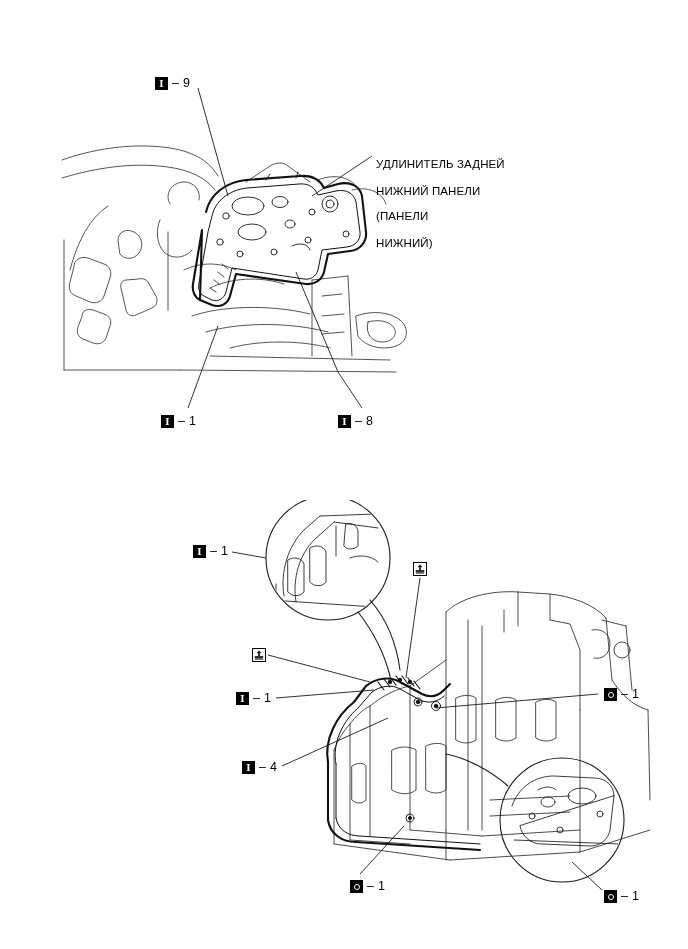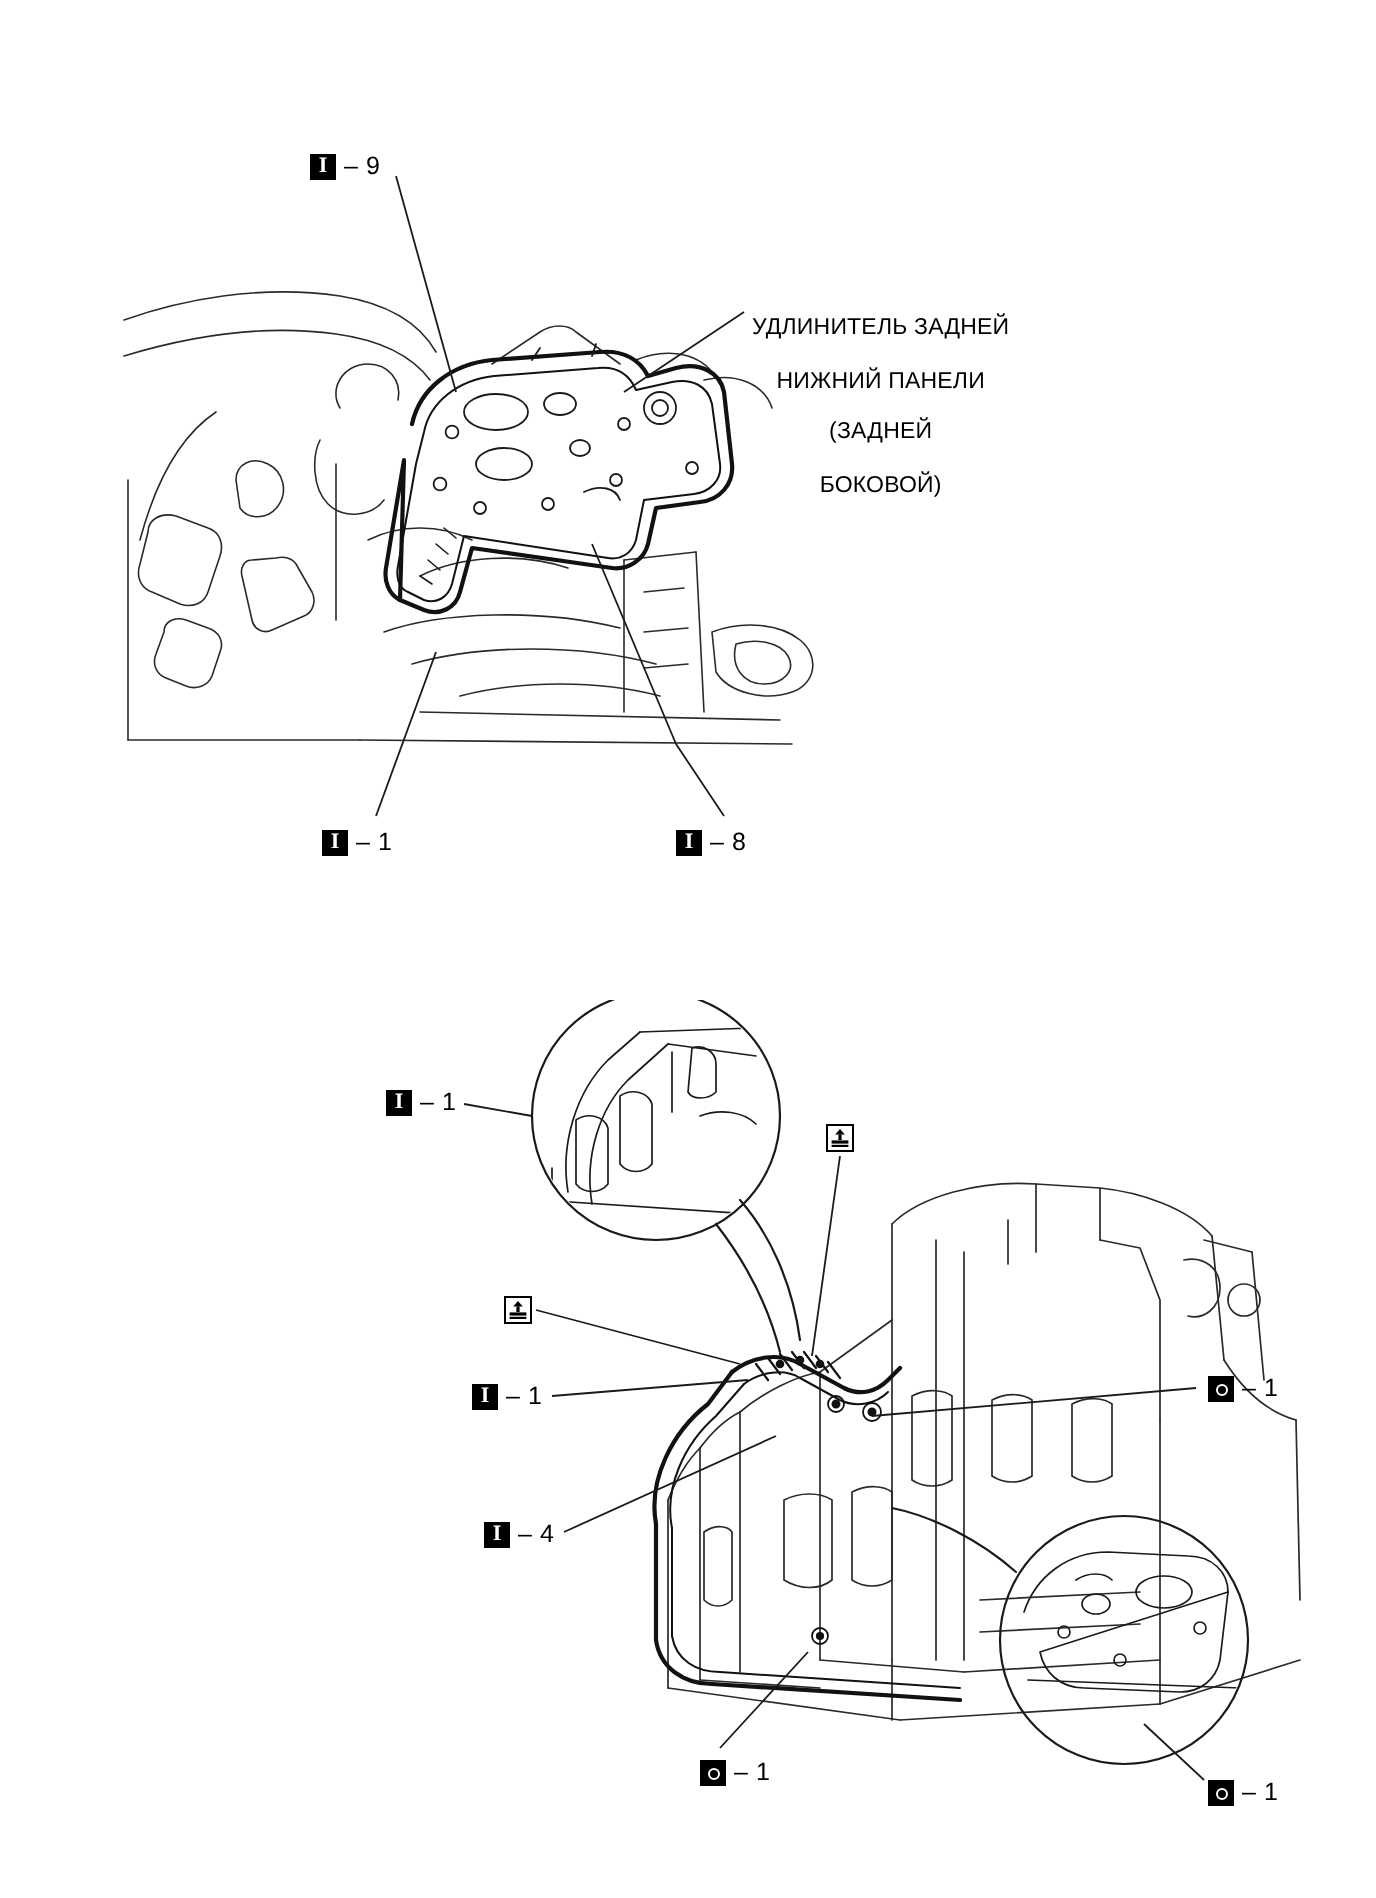--- a/index.html
+++ b/index.html
@@ -91,21 +91,20 @@
   }
   .symbol-box svg { position: absolute; top: 0; left: 0; }
 
   .note {
     position: absolute;
     font-size: 11.5px;
     line-height: 13.5px;
     letter-spacing: 0.1px;
     white-space: pre-line;
     color: #000;
-    text-align: center;
   }
 
   .leader {
     position: absolute;
     pointer-events: none;
   }
 </style>
 </head>
 <body>
 
@@ -346,22 +345,22 @@
 
       <line x1="360" y1="874" x2="404" y2="826"></line>
 
       <line x1="602" y1="890" x2="572" y2="862"></line>
     </g>
   </svg>
 
   <div class="note" style="left:376px; top:144px;">
     <div>УДЛИНИТЕЛЬ ЗАДНЕЙ</div>
     <div>НИЖНИЙ ПАНЕЛИ</div>
-    <div style="margin-top:-2px;">(ЗАДНЕЙ</div>
-    <div>БОКОВОЙ)</div>
+    <div style="margin-top:-2px;">(ПАНЕЛИ</div>
+    <div>НИЖНИЙ)</div>
   </div>
 
   <div class="callout" style="left:155px; top:77px;">
     <span class="marker mk-i">I</span>
     <span class="dash">–</span>
     <span class="num">9</span>
   </div>
 
   <div class="callout" style="left:161px; top:415px;">
     <span class="marker mk-i">I</span>

